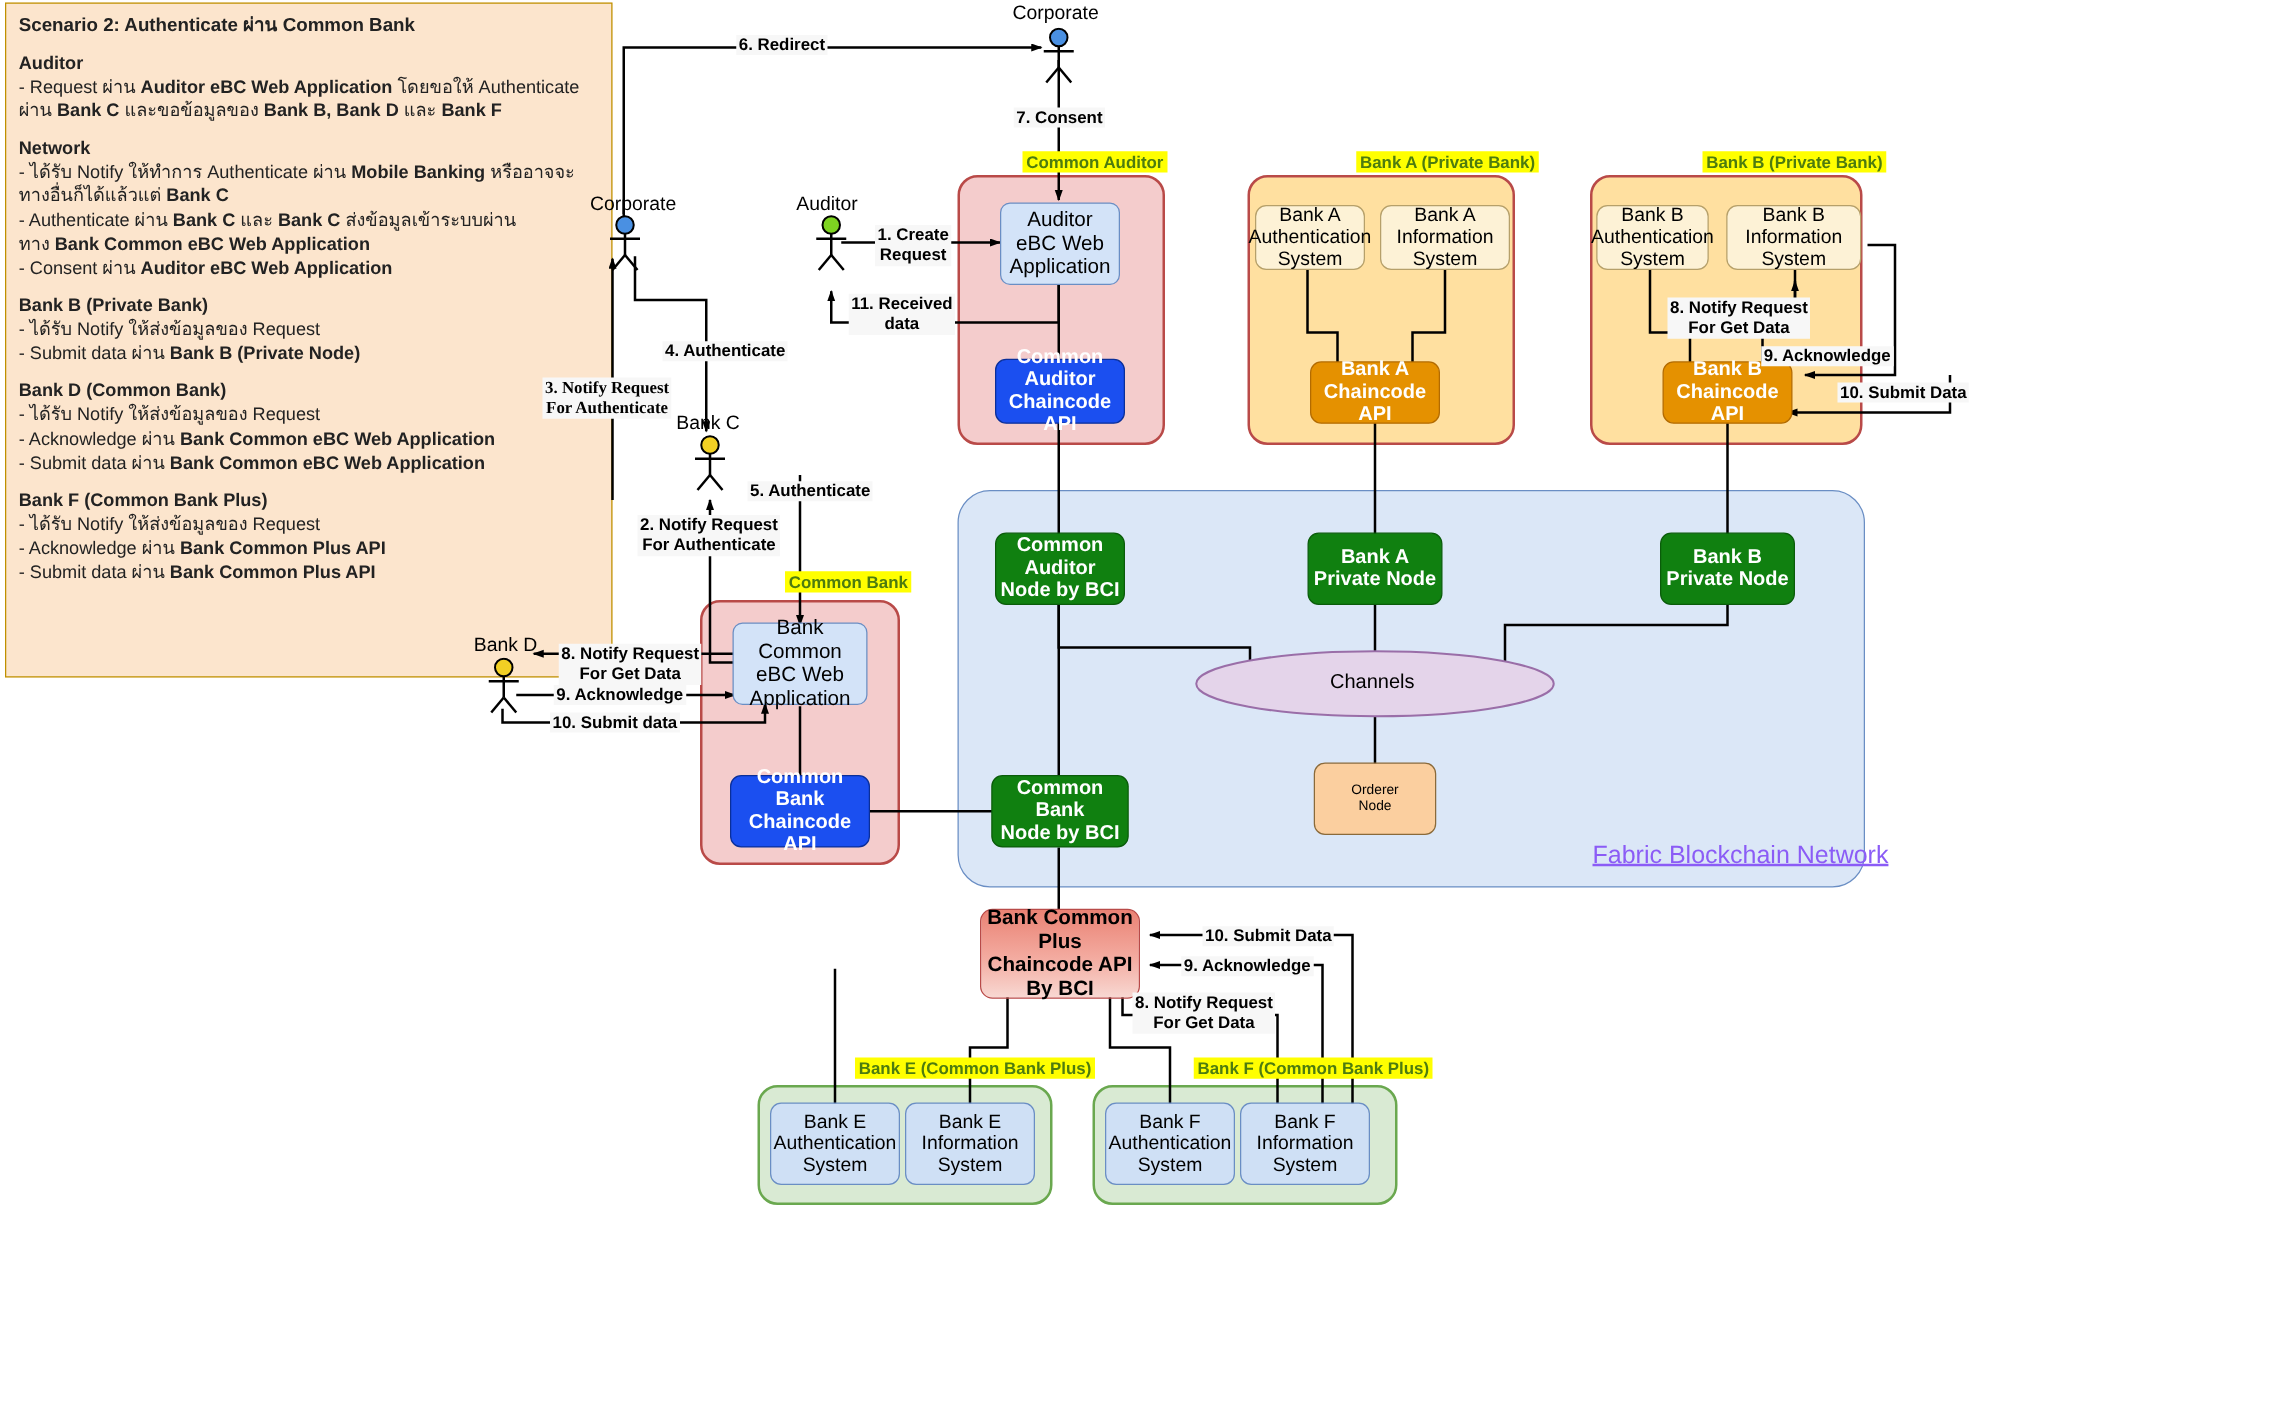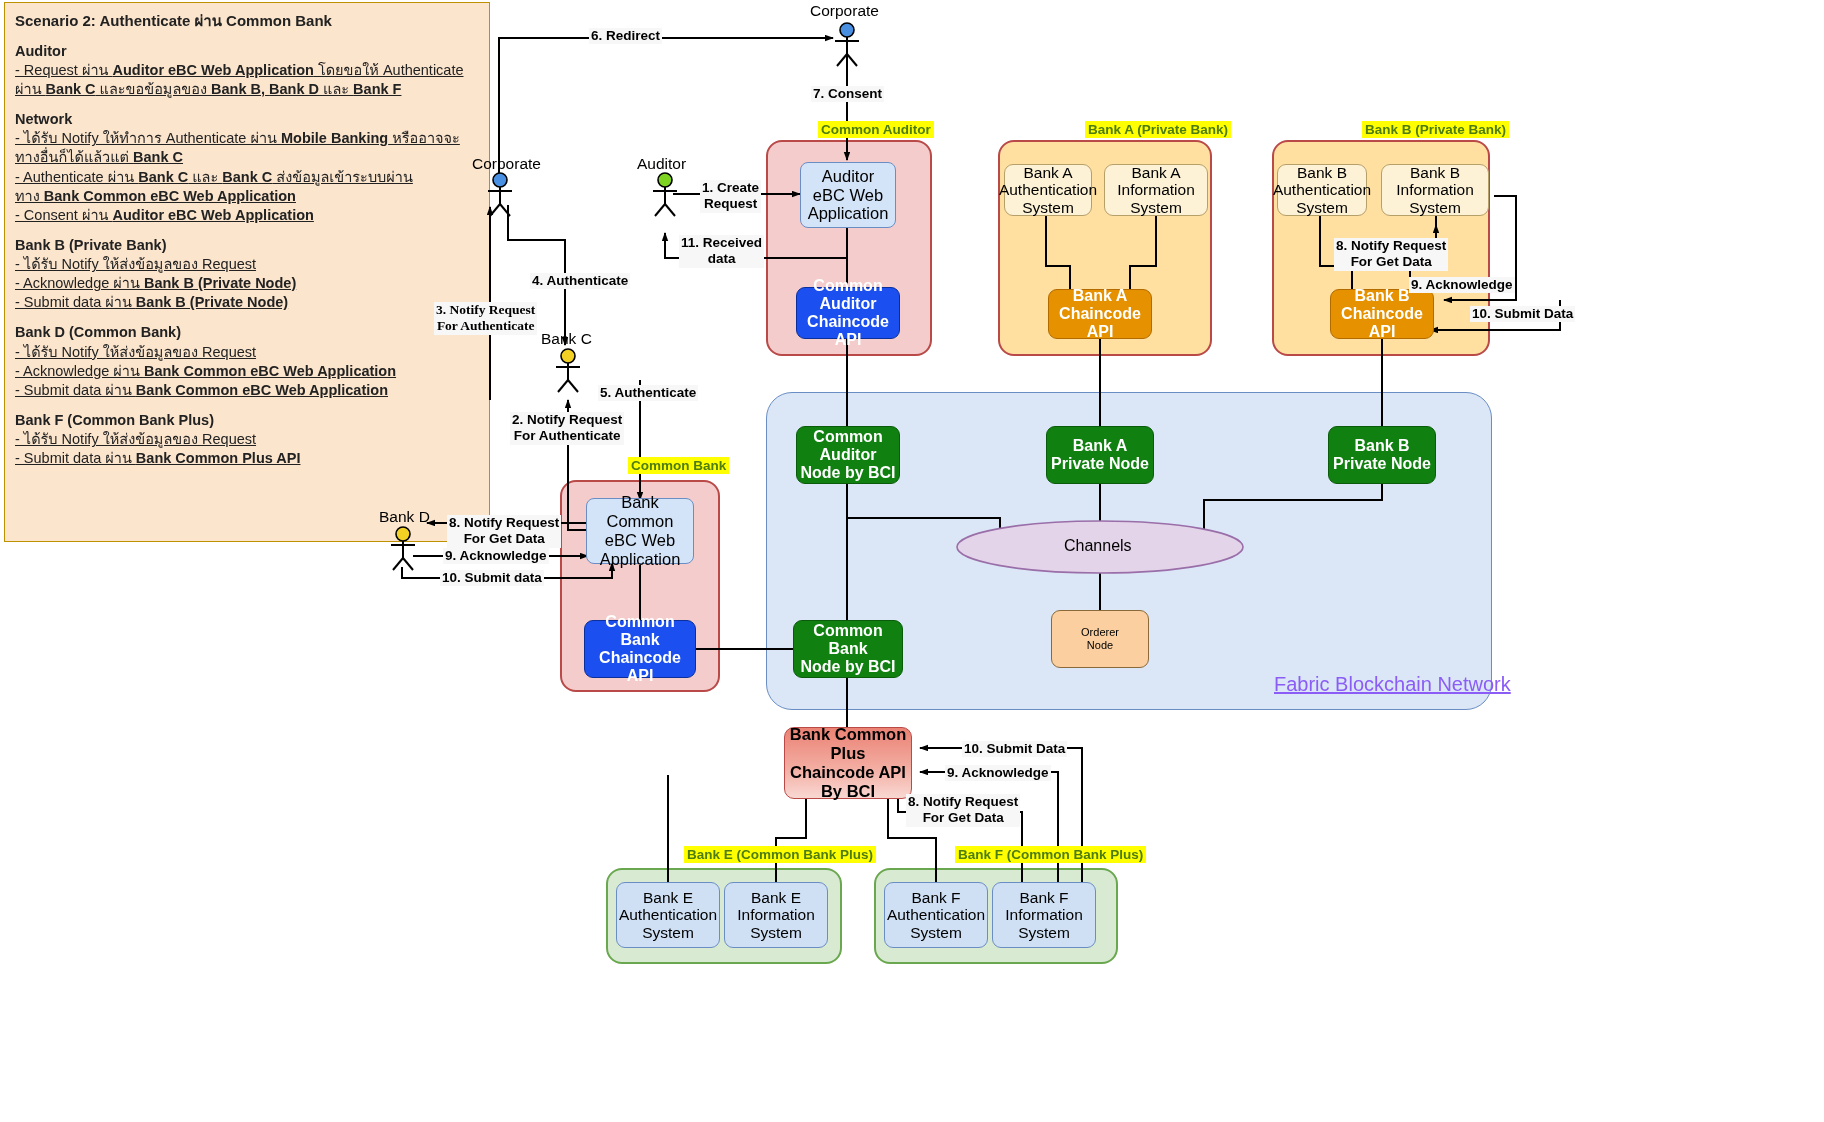--- a/index.html
+++ b/index.html
@@ -6,21 +6,21 @@
   body{width:1824px;height:1122px;position:relative;overflow:hidden;
        font-family:"Liberation Sans","DejaVu Sans",sans-serif;}
   #stage{position:absolute;left:0;top:0;width:1824px;height:966px;}
 
   
   .legend{position:absolute;left:4px;top:2px;width:486px;height:540px;
     background:#fce5cd;border:1.5px solid #bf9000;box-sizing:border-box;
     padding:8px 10px;font-size:14.5px;line-height:1.32;color:#222;}
   .legend .ttl{font-weight:bold;font-size:15px;margin-bottom:11px;}
   .legend .hd{font-weight:bold;margin-top:11px;}
-  .legend .ln{white-space:normal;text-decoration:underline;}
+  .legend .ln{white-space:normal;}
   .legend b{font-weight:bold;}
 
   
   .box{position:absolute;box-sizing:border-box;display:flex;align-items:center;
        justify-content:center;text-align:center;line-height:1.14;}
   .grp{position:absolute;box-sizing:border-box;border-radius:16px;}
   .grp-orange{background:#ffe0a0;border:2px solid #b94a48;}
   .grp-pink{background:#f4cccc;border:2px solid #b94a48;}
   .grp-green{background:#d9ead3;border:2px solid #6aa84f;}
   .fabric{background:#dbe7f7;border:1.5px solid #6a8ec4;border-radius:26px;}
@@ -73,28 +73,28 @@
         <div class="ln">- Request ผ่าน <b>Auditor eBC Web Application</b> โดยขอให้ Authenticate</div>
         <div class="ln">ผ่าน <b>Bank C</b> และขอข้อมูลของ <b>Bank B,</b> <b>Bank D</b> และ <b>Bank F</b></div>
         <div class="hd">Network</div>
         <div class="ln">- ได้รับ Notify ให้ทำการ Authenticate ผ่าน <b>Mobile Banking</b> หรืออาจจะ</div>
         <div class="ln">ทางอื่นก็ได้แล้วแต่ <b>Bank C</b></div>
         <div class="ln">- Authenticate ผ่าน <b>Bank C</b> และ <b>Bank C</b> ส่งข้อมูลเข้าระบบผ่าน</div>
         <div class="ln">ทาง <b>Bank Common eBC Web Application</b></div>
         <div class="ln">- Consent ผ่าน <b>Auditor eBC Web Application</b></div>
         <div class="hd">Bank B (Private Bank)</div>
         <div class="ln">- ได้รับ Notify ให้ส่งข้อมูลของ Request</div>
-        <div class="ln">- Acknowledge ผ่าน <b>Bank B (Private Node)</b></div>
         <div class="ln">- Submit data ผ่าน <b>Bank B (Private Node)</b></div>
         <div class="hd">Bank D (Common Bank)</div>
         <div class="ln">- ได้รับ Notify ให้ส่งข้อมูลของ Request</div>
         <div class="ln">- Acknowledge ผ่าน <b>Bank Common eBC Web Application</b></div>
         <div class="ln">- Submit data ผ่าน <b>Bank Common eBC Web Application</b></div>
         <div class="hd">Bank F (Common Bank Plus)</div>
         <div class="ln">- ได้รับ Notify ให้ส่งข้อมูลของ Request</div>
+        <div class="ln">- Acknowledge ผ่าน <b>Bank Common Plus API</b></div>
         <div class="ln">- Submit data ผ่าน <b>Bank Common Plus API</b></div>
       </div>
   </div>
 
   <div class="grp grp-pink" style="left:766px;top:140px;width:166px;height:216px;"></div>
   <div class="grp grp-orange" style="left:998px;top:140px;width:214px;height:216px;"></div>
   <div class="grp grp-orange" style="left:1272px;top:140px;width:218px;height:216px;"></div>
   <div class="grp grp-pink" style="left:560px;top:480px;width:160px;height:212px;"></div>
   <div class="fabric" style="left:766px;top:392px;width:724px;height:316px;position:absolute;"></div>
   <div class="grp grp-green" style="left:606px;top:868px;width:236px;height:96px;"></div>

